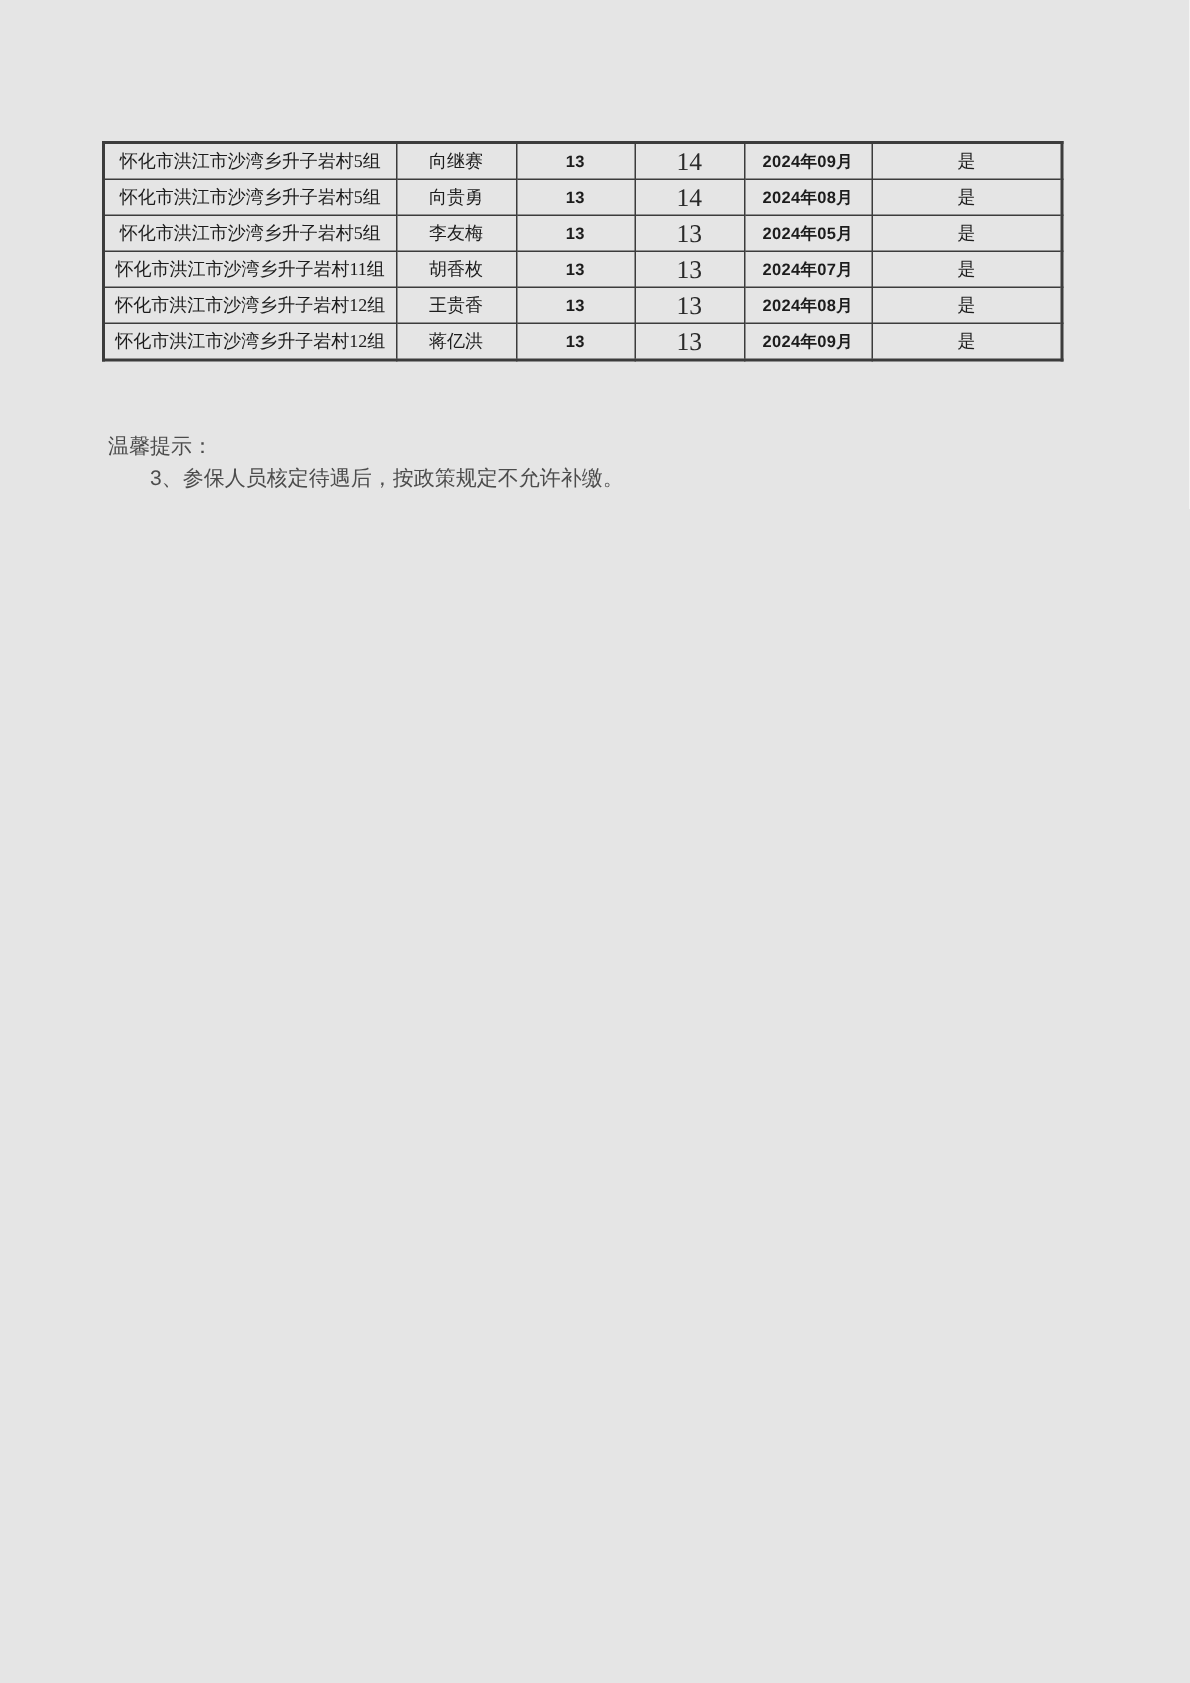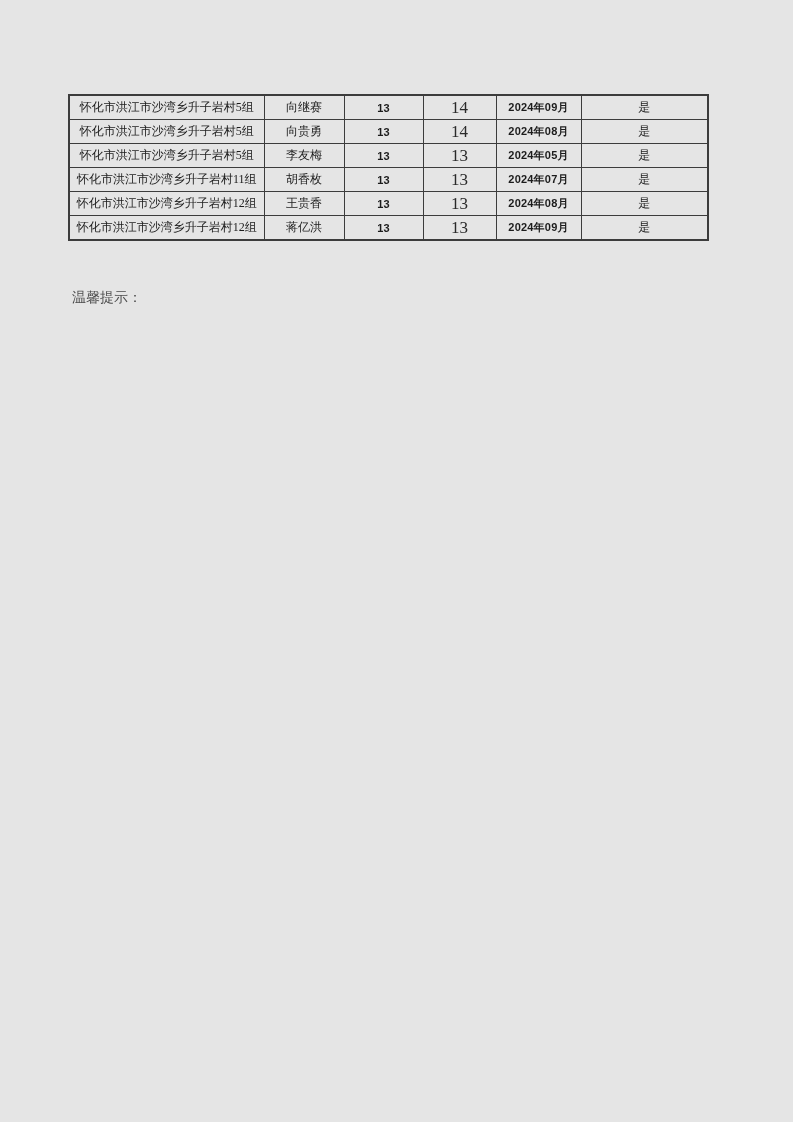--- a/index.html
+++ b/index.html
@@ -119,15 +119,16 @@
           <td class="col-value1">13</td>
           <td class="col-value2">13</td>
           <td class="col-month">2024年09月</td>
           <td class="col-flag">是</td>
         </tr>
       </tbody>
   </table>
 
   <div class="notes">
     <p class="title">温馨提示：</p>
+    <p class="item">3、参保人员核定待遇后，按政策规定不允许补缴。</p>
   </div>
 
 </div>
 
 </body></html>

